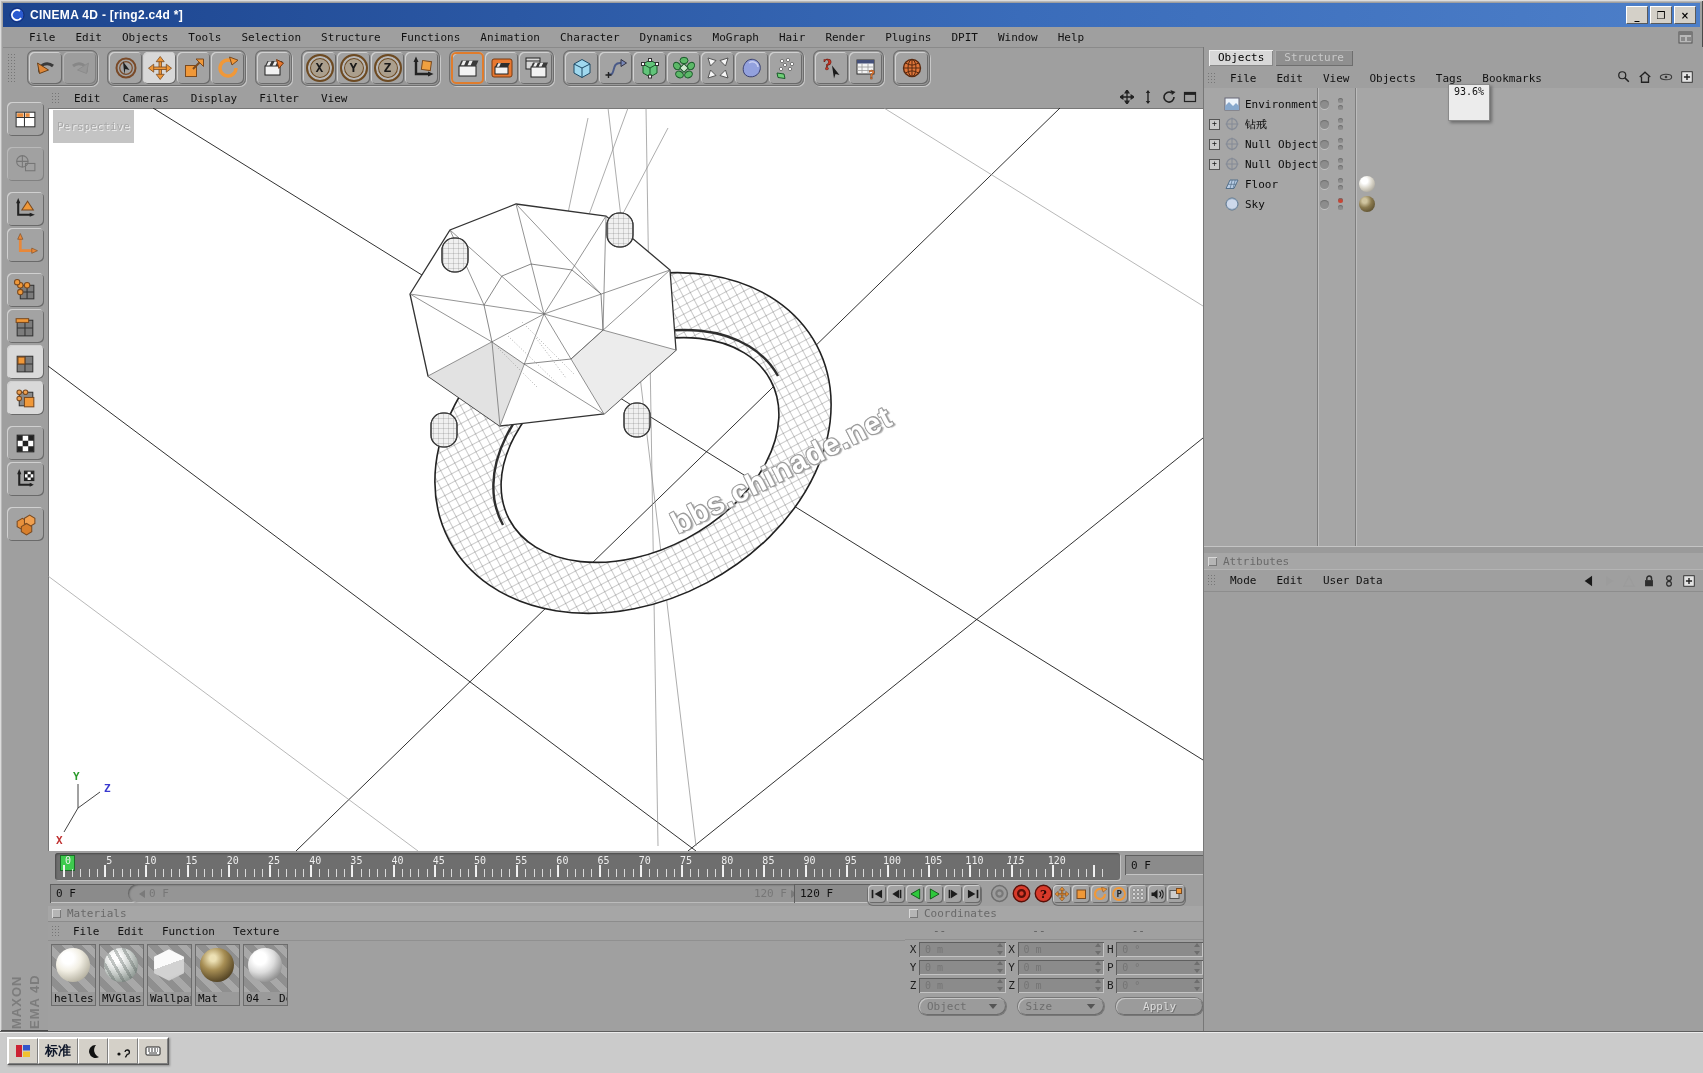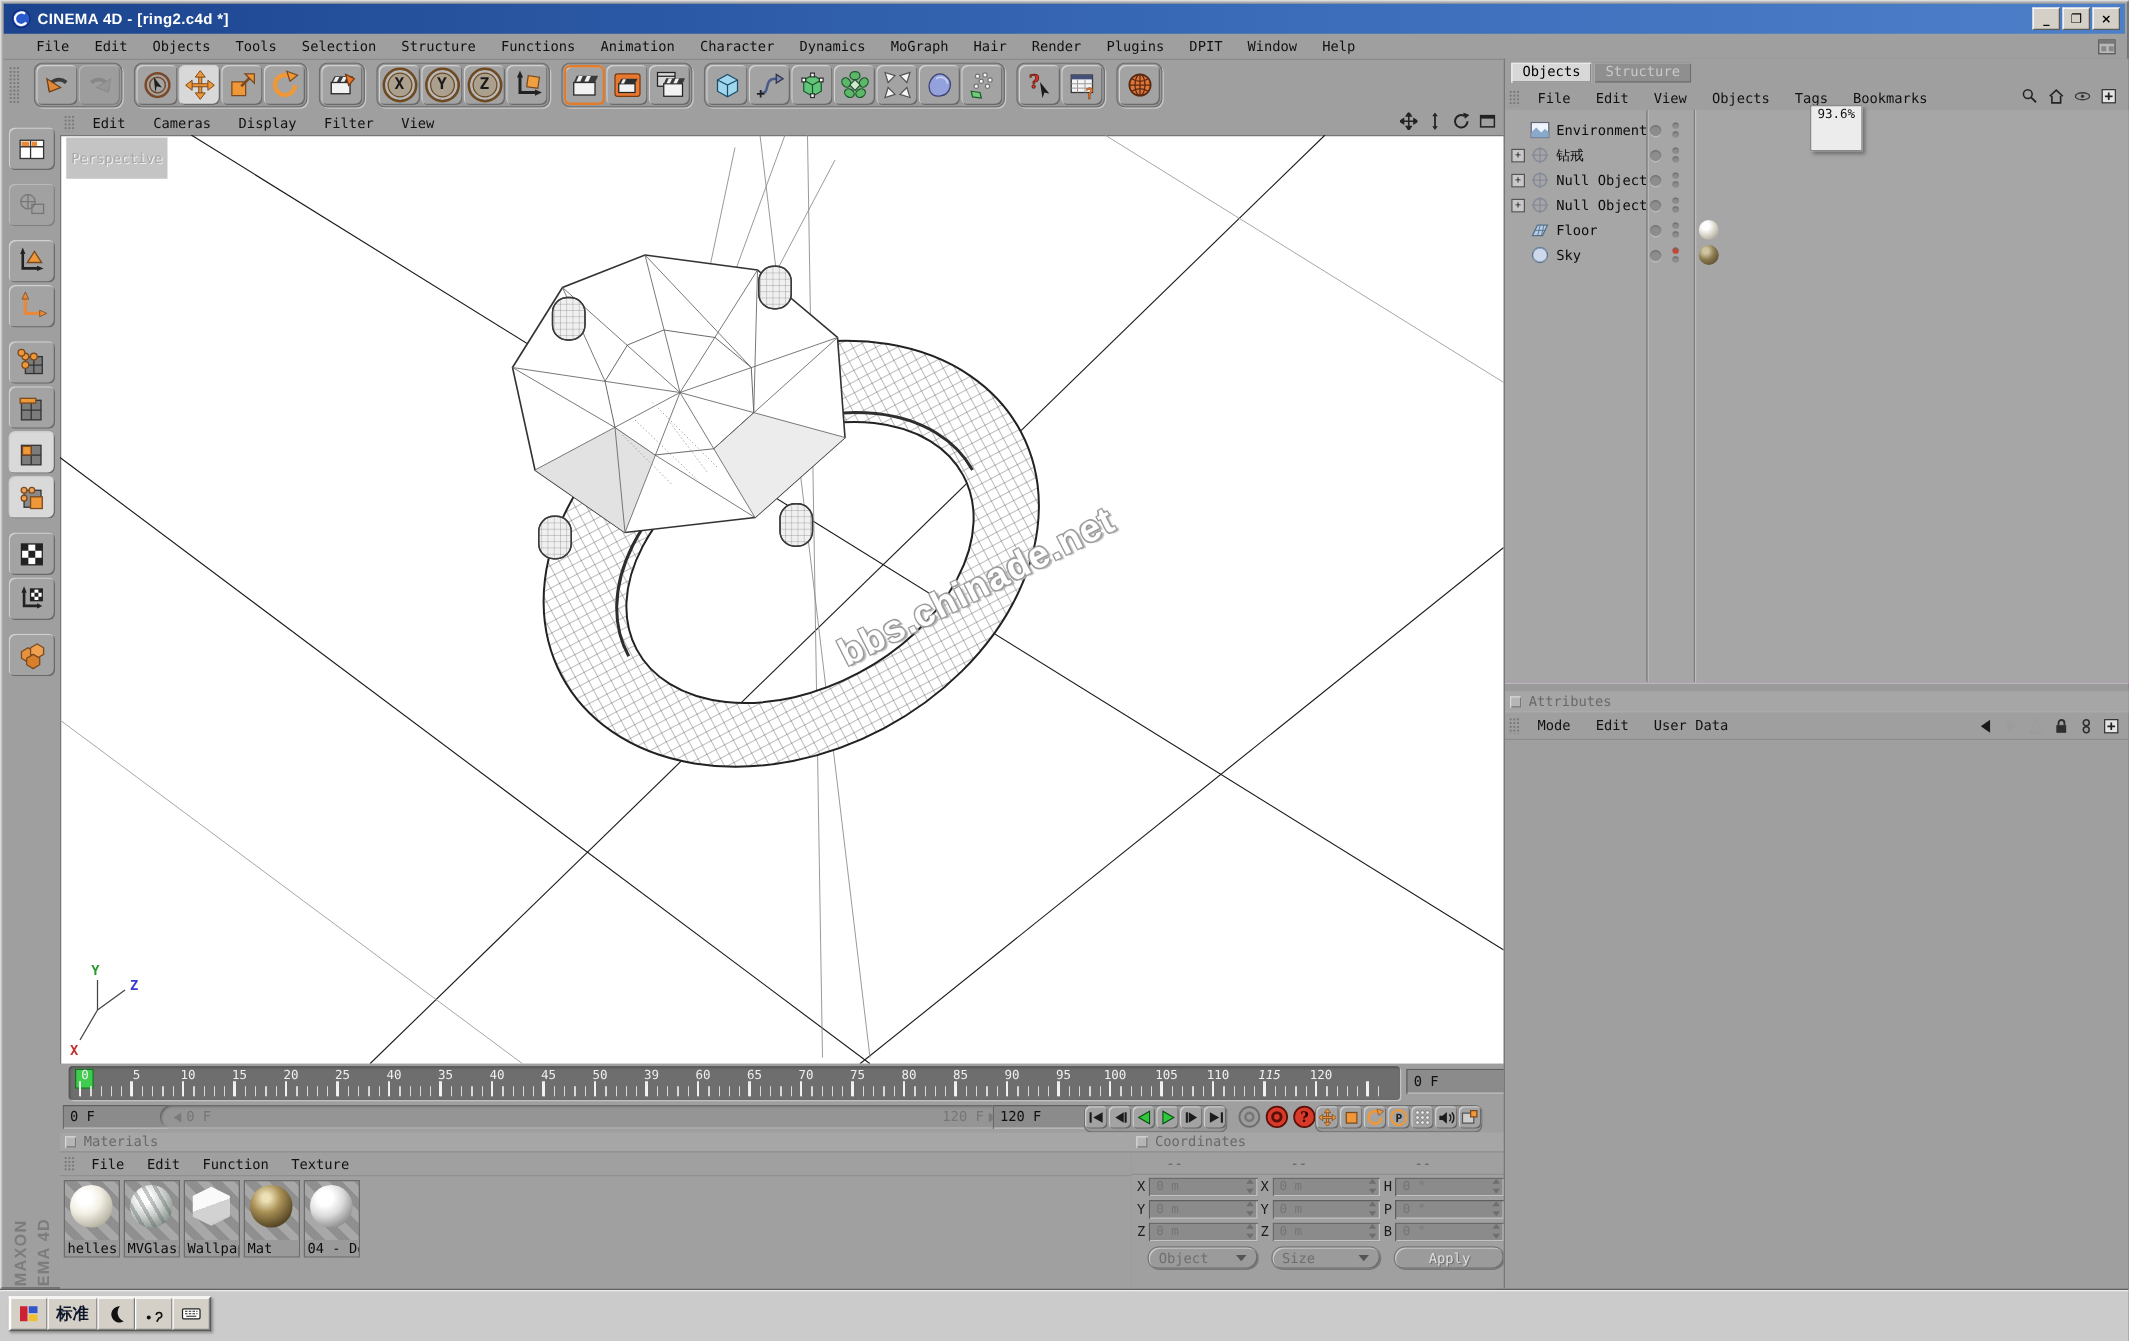--- a/index.html
+++ b/index.html
@@ -666,21 +666,21 @@
           <span class="tick-label" style="left: 54.2px;">5</span>
           <span class="tick-label" style="left: 95.4px;">10</span>
           <span class="tick-label" style="left: 136.6px;">15</span>
           <span class="tick-label" style="left: 177.8px;">20</span>
           <span class="tick-label" style="left: 219px;">25</span>
           <span class="tick-label" style="left: 260.2px;">40</span>
           <span class="tick-label" style="left: 301.4px;">35</span>
           <span class="tick-label" style="left: 342.6px;">40</span>
           <span class="tick-label" style="left: 383.8px;">45</span>
           <span class="tick-label" style="left: 425px;">50</span>
-          <span class="tick-label" style="left: 466.2px;">39</span>
+          <span class="tick-label" style="left: 466.2px;">55</span>
           <span class="tick-label" style="left: 507.4px;">60</span>
           <span class="tick-label" style="left: 548.6px;">65</span>
           <span class="tick-label" style="left: 589.8px;">70</span>
           <span class="tick-label" style="left: 631px;">75</span>
           <span class="tick-label" style="left: 672.2px;">80</span>
           <span class="tick-label" style="left: 713.4px;">85</span>
           <span class="tick-label" style="left: 754.6px;">90</span>
           <span class="tick-label" style="left: 795.8px;">95</span>
           <span class="tick-label" style="left: 837px;">100</span>
           <span class="tick-label" style="left: 878.2px;">105</span>

